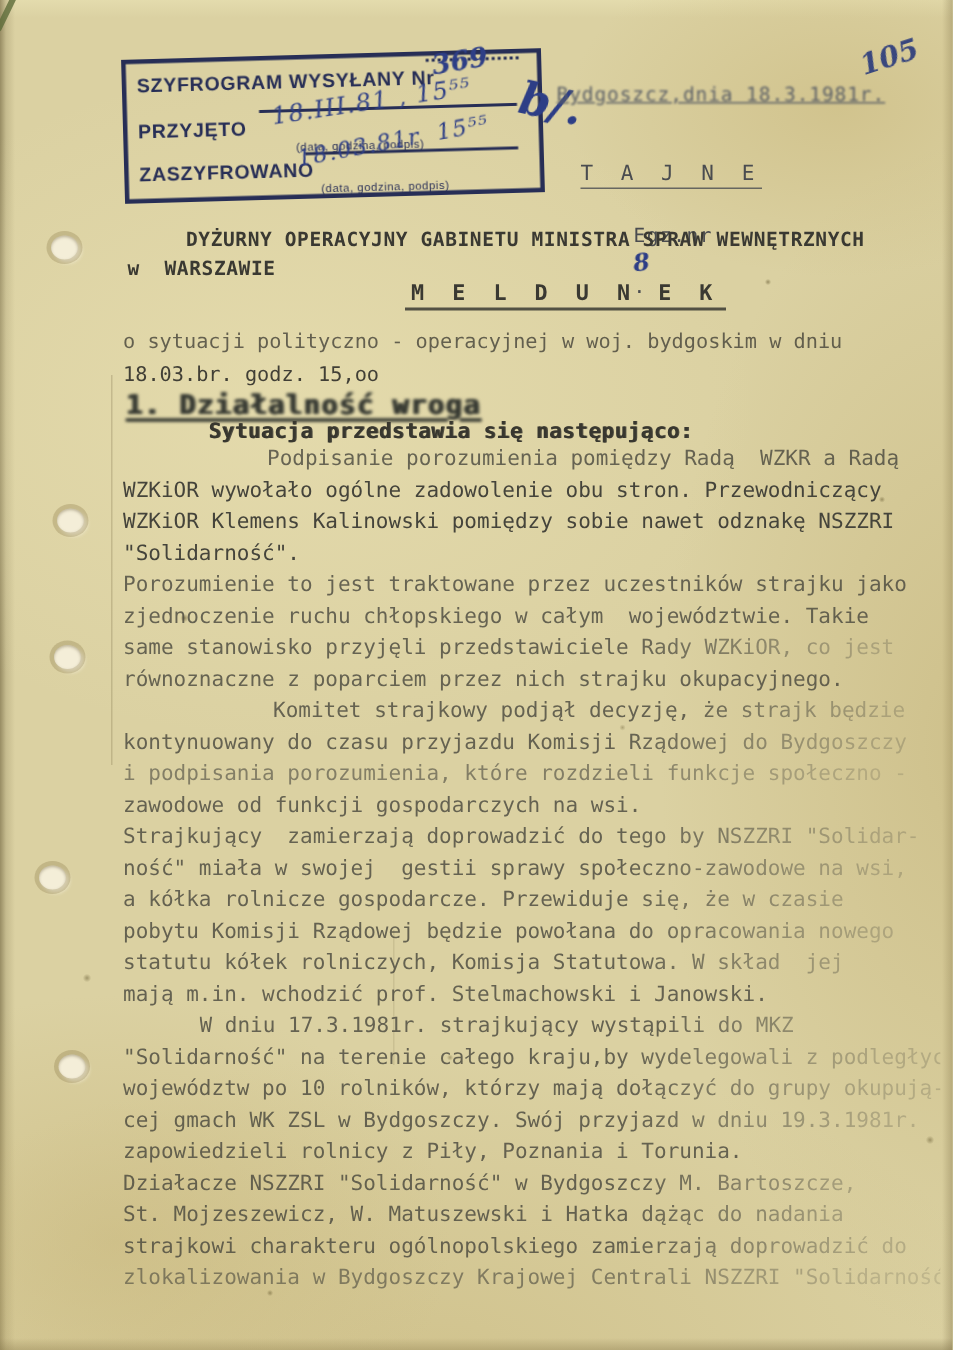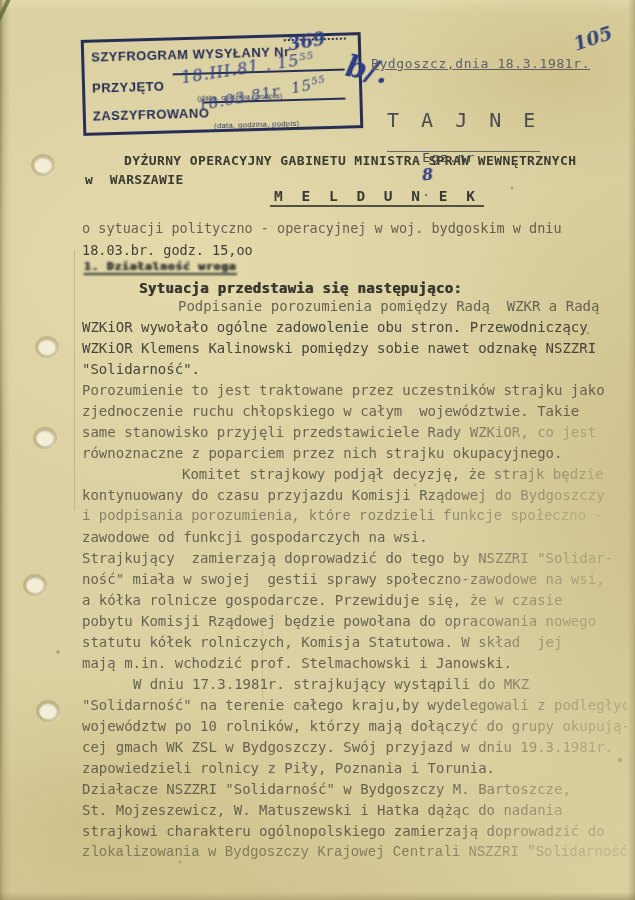--- a/index.html
+++ b/index.html
@@ -39,34 +39,34 @@
   
   .hole{
     position:absolute;width:18px;height:16px;border-radius:50%;
     background:#f4eed8;
     box-shadow:0 0 0 3px rgba(130,112,62,.28), inset 0 1px 2px rgba(90,75,40,.35), 2px 2px 3px rgba(248,244,225,.9);
   }
   
   .tw{color:#413f36;filter:blur(.32px);white-space:pre;}
   .abs{position:absolute;}
   .f1{opacity:.78;}
-  .f2{opacity:.58;font-family:Liberation Mono, monospace;}
+  .f2{opacity:.58;}
   .fade-r{-webkit-mask-image:linear-gradient(90deg,#000 62%,rgba(0,0,0,.35) 92%,rgba(0,0,0,.28));
           mask-image:linear-gradient(90deg,#000 62%,rgba(0,0,0,.35) 92%,rgba(0,0,0,.28));}
   .addr{font-size:13px;letter-spacing:.4px;font-weight:bold;color:#3a3932;}
   .subject{font-size:13.5px;}
   .title-doc{
     font-size:14.5px;font-weight:bold;letter-spacing:5px;color:#3a3932;
     border-bottom:2.4px solid rgba(58,57,50,.85);padding:0 4px 1px 4px;filter:blur(.35px);
   }
-  .classif{font-size:20px;letter-spacing:5px;color:#4a4c50;border-bottom:1.6px solid rgba(74,76,80,.8);padding-bottom:19px;}
+  .classif{font-size:14px;letter-spacing:5px;color:#4a4c50;border-bottom:1.6px solid rgba(74,76,80,.8);padding-bottom:1px;}
   .egz{font-size:13px;color:#4a4c50;letter-spacing:1px;}
   .place-date{font-size:13px;color:#5c6066;letter-spacing:.6px;filter:blur(.55px);}
   .sec-heading{
-    font-size:11px;font-weight:bold;color:#353831;filter:blur(.9px);
+    font-size:18px;font-weight:bold;color:#353831;filter:blur(.9px);
     text-decoration:underline;text-decoration-thickness:2px;text-underline-offset:3px;
     text-shadow:1px 0 0 rgba(53,56,49,.8), -0.5px 0 0 rgba(53,56,49,.6);
     letter-spacing:1px;
   }
   .sec-intro{
     font-size:14px;font-weight:bold;color:#38372f;filter:blur(.5px);
     text-shadow:.7px 0 0 rgba(56,55,47,.85);letter-spacing:.3px;margin-left:29px;
   }
   .body-block{position:absolute;left:82px;top:296px;width:545px;font-size:14px;line-height:21px;}
   .tline{white-space:pre;color:#45443b;filter:blur(.32px);}

